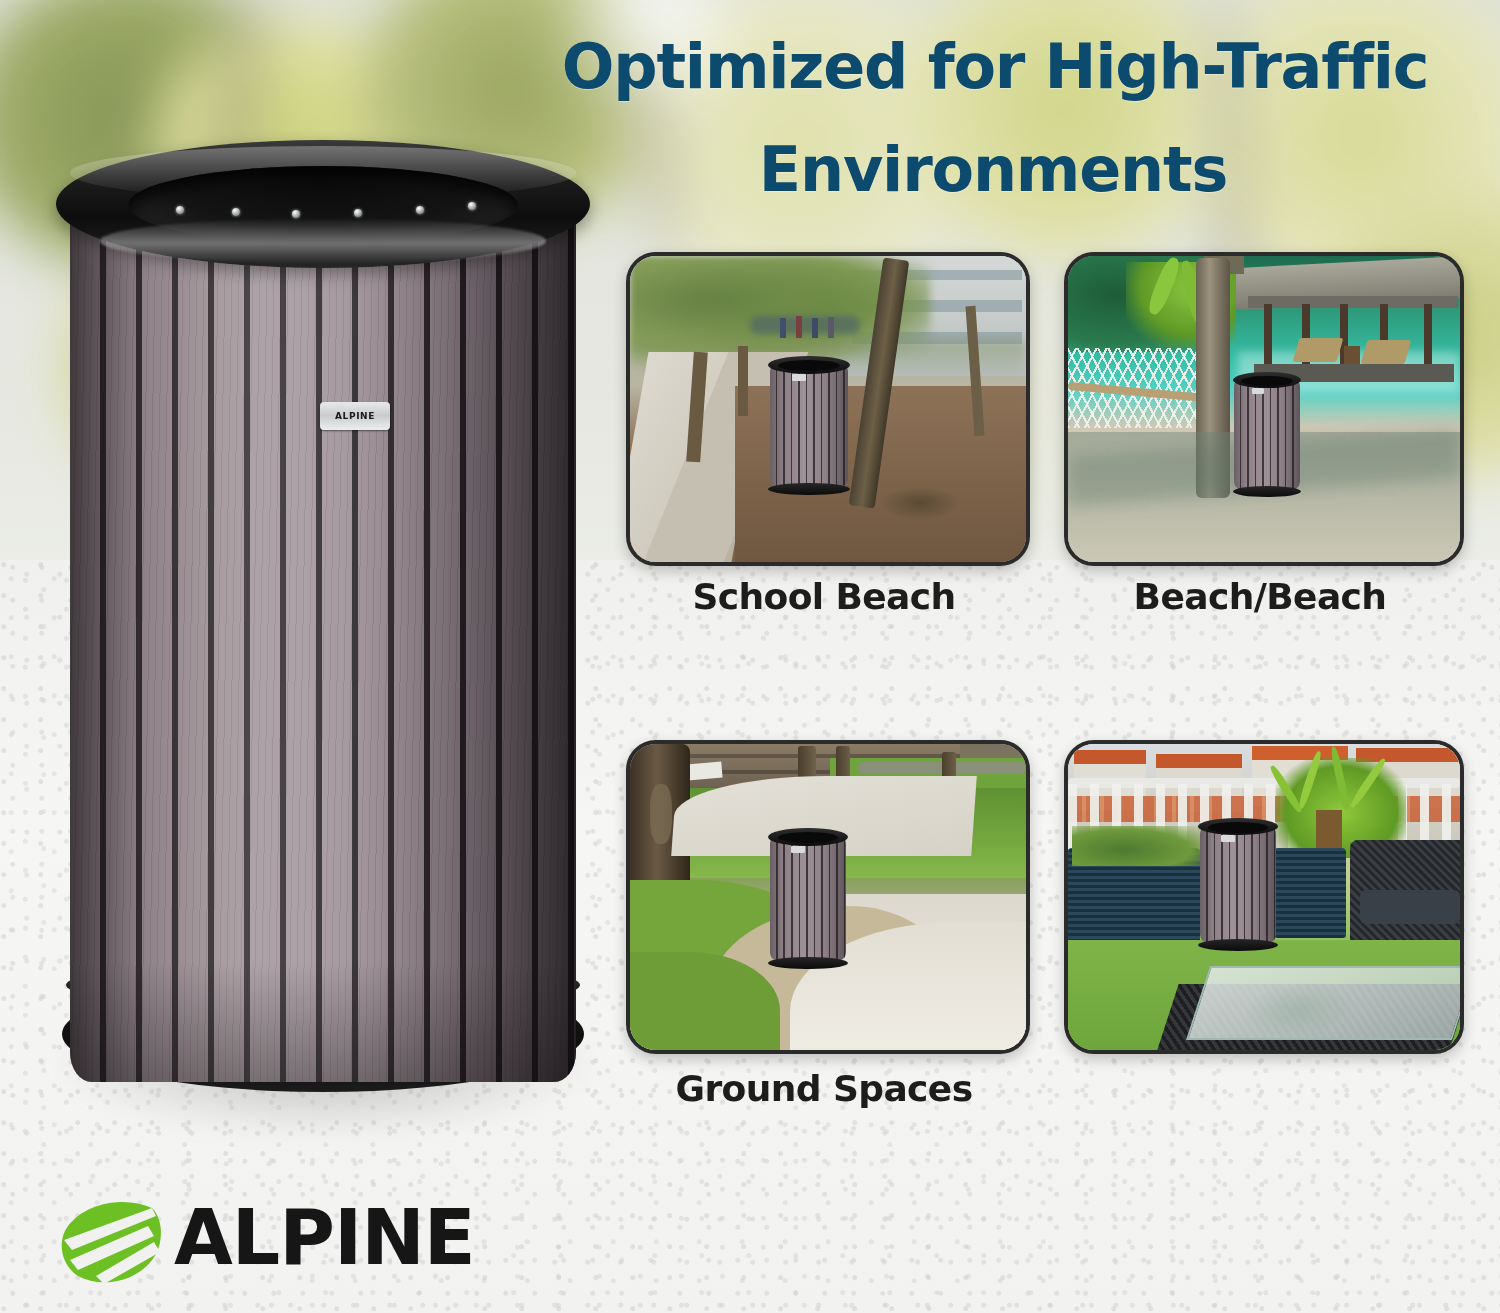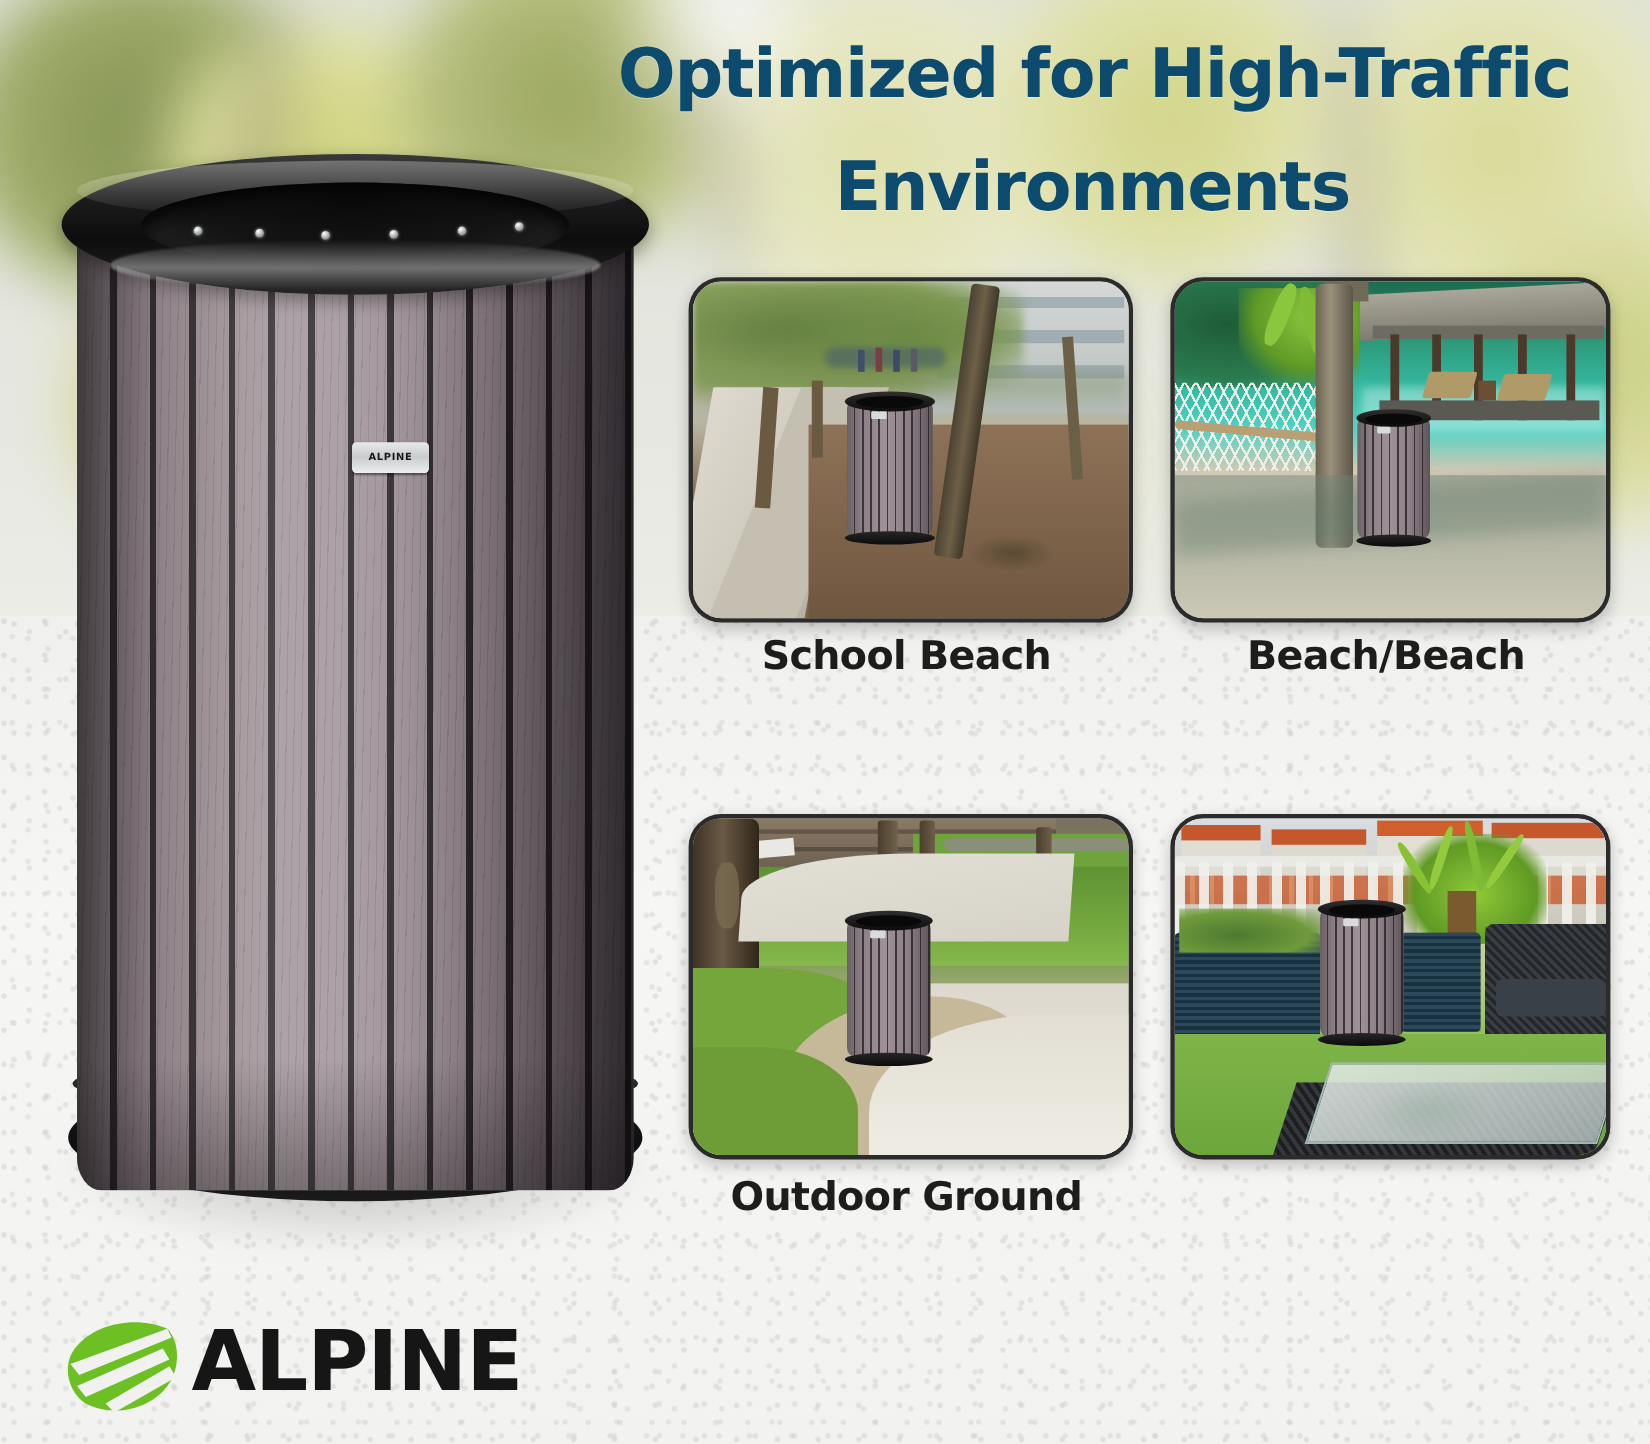--- a/index.html
+++ b/index.html
@@ -314,21 +314,21 @@
         <div class="m-body">
             <div class="m-slats"></div>
           </div>
         <div class="m-rim"></div>
           <div class="m-hole"></div>
         <div class="m-badge"></div>
           <div class="m-base"></div>
       </div>
     </div>
   </div>
-  <div class="caption" style="left:626px;top:1068px;width:396px;">Outdoor Ground</div>
+  <div class="caption" style="left:626px;top:1068px;width:396px;">Ground Spaces</div>
 
   <div class="card" style="left:1064px;top:740px;width:392px;height:306px;">
     <div class="scene">
       <div style="position:absolute;inset:0;background:linear-gradient(180deg,#cfd6dc 0%,#d8d2c4 20%,#b9cf86 48%,#8fbf55 66%,#7cb244 100%);"></div>
       <div style="position:absolute;left:0;top:0;width:392px;height:110px;background:linear-gradient(180deg,#d9dde0,#cbc6b6);"></div>
       <div style="position:absolute;left:6px;top:14px;width:72px;height:52px;background:#e0ddd4;"></div>
       <div style="position:absolute;left:6px;top:6px;width:72px;height:14px;background:#c4582c;"></div>
       <div style="position:absolute;left:88px;top:18px;width:86px;height:50px;background:#ddd9cf;"></div>
       <div style="position:absolute;left:88px;top:10px;width:86px;height:14px;background:#c4582c;"></div>
       <div style="position:absolute;left:184px;top:8px;width:96px;height:54px;background:#e2ded4;"></div>

